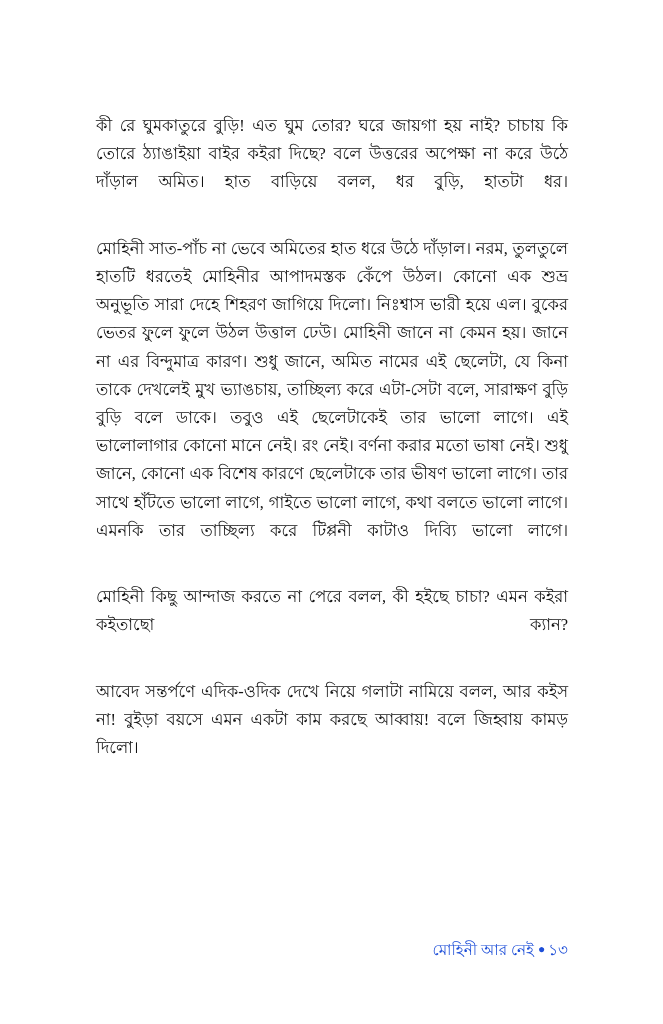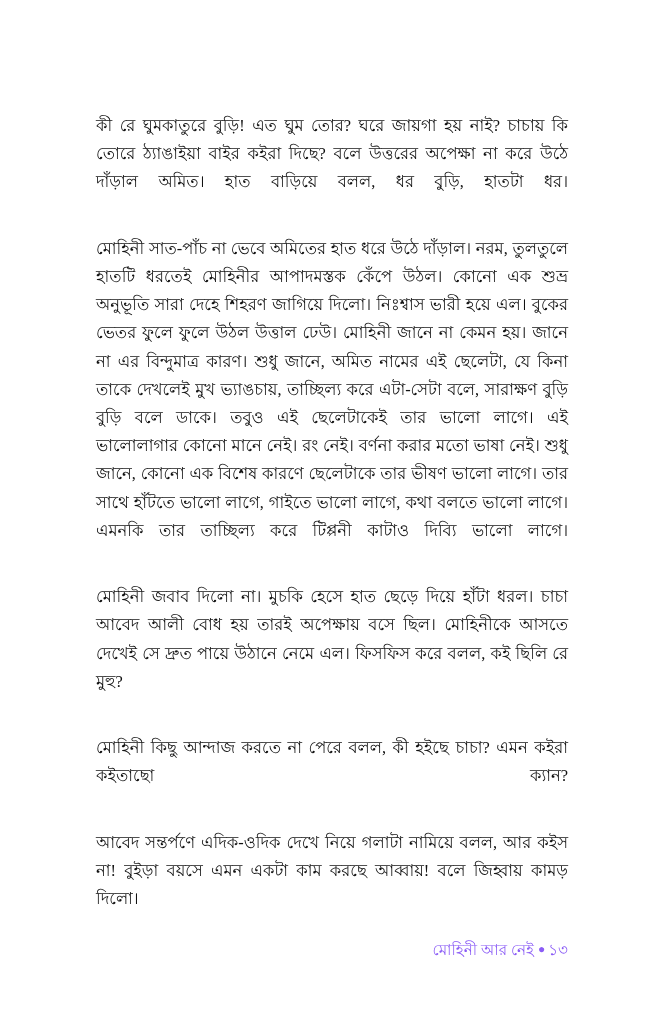--- a/index.html
+++ b/index.html
@@ -48,21 +48,21 @@
 
   
   .page-footer {
     position: absolute;
     left: 96px;
     top: 938px;
     width: 472px;
     text-align: right;
     font-size: 15.2px;
     line-height: 22px;
-    color: #8b5cf6;
+    color: #1d4ed8;
     white-space: nowrap;
   }
 
   .footer-title,
   .footer-dot,
   .footer-number {
     display: inline;
   }
 
   .footer-dot {
@@ -76,21 +76,20 @@
 
 <div class="page">
 
   <div class="text-column">
 
     <p class="para">কী রে ঘুমকাতুরে বুড়ি! এত ঘুম তোর? ঘরে জায়গা হয় নাই? চাচায় কি তোরে ঠ্যাঙাইয়া বাইর কইরা দিছে? বলে উত্তরের অপেক্ষা না করে উঠে দাঁড়াল অমিত। হাত বাড়িয়ে বলল, ধর বুড়ি, হাতটা ধর।</p>
 
     <p class="para">মোহিনী সাত-পাঁচ না ভেবে অমিতের হাত ধরে উঠে দাঁড়াল। নরম, তুলতুলে হাতটি ধরতেই মোহিনীর আপাদমস্তক কেঁপে উঠল। কোনো এক শুভ্র অনুভূতি সারা দেহে শিহরণ জাগিয়ে দিলো। নিঃশ্বাস ভারী হয়ে এল। বুকের ভেতর ফুলে ফুলে উঠল উত্তাল ঢেউ। মোহিনী জানে না কেমন হয়। জানে না এর বিন্দুমাত্র কারণ। শুধু জানে, অমিত নামের এই ছেলেটা, যে কিনা তাকে দেখলেই মুখ ভ্যাঙচায়, তাচ্ছিল্য করে এটা-সেটা বলে, সারাক্ষণ বুড়ি বুড়ি বলে ডাকে। তবুও এই ছেলেটাকেই তার ভালো লাগে। এই ভালোলাগার কোনো মানে নেই। রং নেই। বর্ণনা করার মতো ভাষা নেই। শুধু জানে, কোনো এক বিশেষ কারণে ছেলেটাকে তার ভীষণ ভালো লাগে। তার সাথে হাঁটতে ভালো লাগে, গাইতে ভালো লাগে, কথা বলতে ভালো লাগে। এমনকি তার তাচ্ছিল্য করে টিপ্পনী কাটাও দিব্যি ভালো লাগে।</p>
 
 
-    <p class="para">মোহিনী জবাব দিলো না। মুচকি হেসে হাত ছেড়ে দিয়ে হাঁটা ধরল। চাচা আবেদ আলী বোধ হয় তারই অপেক্ষায় বসে ছিল। মোহিনীকে আসতে দেখেই সে দ্রুত পায়ে উঠানে নেমে এল। ফিসফিস করে বলল, কই ছিলি রে মুহু?</p>
 
     <p class="para">মোহিনী কিছু আন্দাজ করতে না পেরে বলল, কী হইছে চাচা? এমন কইরা কইতাছো ক্যান?</p>
 
     <p class="para">আবেদ সন্তর্পণে এদিক-ওদিক দেখে নিয়ে গলাটা নামিয়ে বলল, আর কইস না! বুইড়া বয়সে এমন একটা কাম করছে আব্বায়! বলে জিহ্বায় কামড় দিলো।</p>
 
   </div>
 
   <div class="page-footer">
     <span class="footer-title">মোহিনী আর নেই</span><span class="footer-dot">●</span><span class="footer-number">১৩</span>
   </div>

